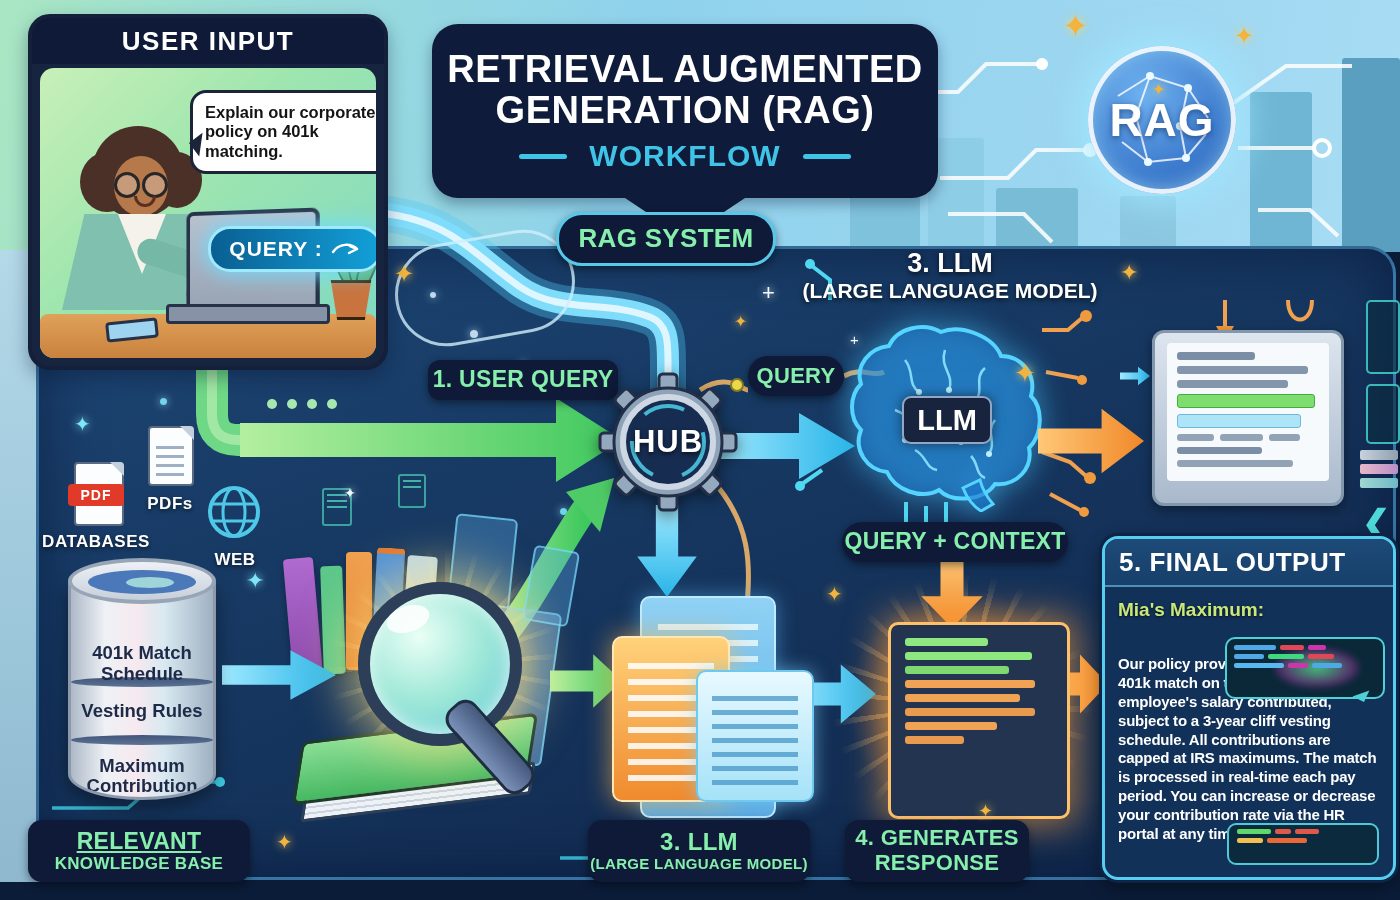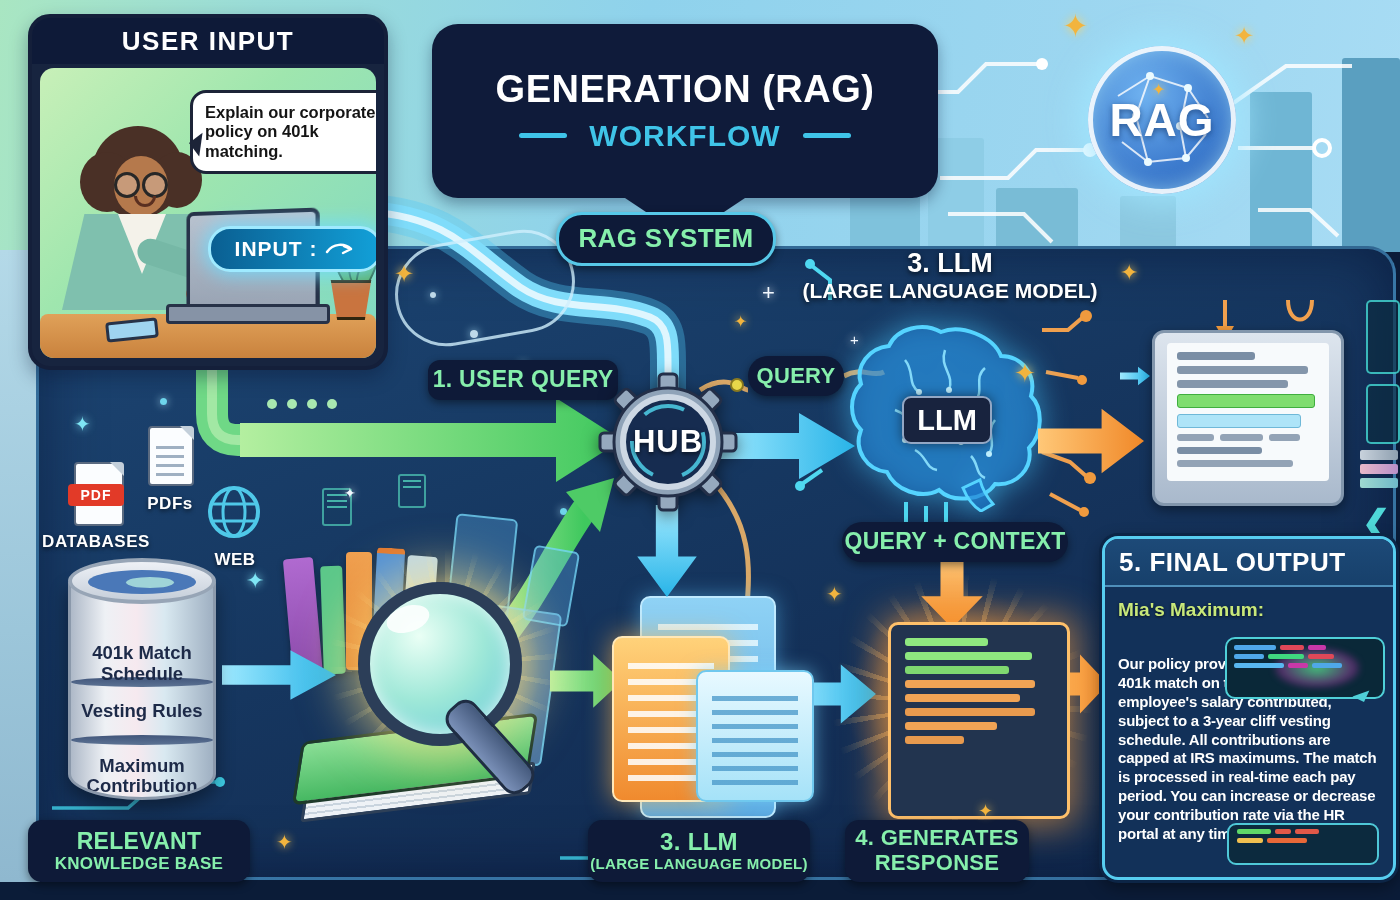--- a/index.html
+++ b/index.html
@@ -259,20 +259,21 @@
 
     <g stroke="#3fd0e8" stroke-width="3.5" fill="none" opacity=".8">
       <polyline points="52,808 128,808 158,782 216,782"></polyline>
       <polyline points="60,846 152,846 178,826"></polyline>
       <polyline points="560,858 648,858 676,836"></polyline>
     </g>
     <circle cx="220" cy="782" r="5" fill="#3fd0e8"></circle>
   </svg>
 
   <div class="abs title-box" style="z-index:5;">
+    <div class="title-l">RETRIEVAL AUGMENTED</div>
     <div class="title-l">GENERATION (RAG)</div>
     <div class="subtitle-row">
       <span class="subtitle-dash"></span>
       <span class="subtitle">WORKFLOW</span>
       <span class="subtitle-dash"></span>
     </div>
   </div>
 
   <div class="abs orb" style="z-index:4;">
     <svg width="148" height="148" style="position:absolute;left:0;top:0;">
@@ -322,21 +323,21 @@
       <div class="laptop-base"></div>
       <div class="phone"></div>
       <div class="leaf" style="left:296px;top:176px;transform:rotate(-24deg);"></div>
       <div class="leaf" style="left:308px;top:170px;"></div>
       <div class="leaf" style="left:320px;top:176px;transform:rotate(22deg);"></div>
       <div class="pot"></div>
       <div class="bubble">
         <span>Explain our corporate policy on 401k matching.</span>
       </div>
       <div class="query-chip">
-        <span>INPUT :</span>
+        <span>QUERY :</span>
         <svg width="30" height="18">
           <path d="M2 12 C8 3 20 3 26 9 M26 9 l-7 -3 M26 9 l-8 4" stroke="#fff" stroke-width="2.5" fill="none" stroke-linecap="round"></path>
         </svg>
       </div>
     </div>
   </div>
 
   <div class="pill" style="left:428px;top:360px;width:190px;height:40px;font-size:23px;border-radius:12px;z-index:4;">
     <span>1. USER QUERY</span>
   </div>
@@ -547,21 +548,21 @@
     <div class="doc-lines" style="background-image:repeating-linear-gradient(0deg,rgba(225,246,255,.9) 0 6px,transparent 6px 16px);"></div>
   </div>
   <div class="doc" style="left:612px;top:636px;width:114px;height:162px;background:linear-gradient(#ffd27a,#f08a2e);border:2px solid #ffe8b8;z-index:3;box-shadow:0 0 26px rgba(255,180,70,.65);">
     <div class="doc-lines" style="background-image:repeating-linear-gradient(0deg,rgba(255,255,255,.85) 0 6px,transparent 6px 16px);"></div>
   </div>
   <div class="doc" style="left:696px;top:670px;width:114px;height:128px;background:linear-gradient(#e8f9ff,#a5e2f8);border:2px solid #6fc8ee;z-index:3;box-shadow:0 0 18px rgba(120,210,250,.6);">
     <div class="doc-lines" style="background-image:repeating-linear-gradient(0deg,rgba(70,150,200,.75) 0 5px,transparent 5px 14px);"></div>
   </div>
 
   <div class="pill" style="left:28px;top:820px;width:222px;height:62px;z-index:4;">
-    <span style="font-size:23px;">RELEVANT</span>
+    <span style="font-size:23px;text-decoration:underline;">RELEVANT</span>
     <span style="font-size:17px;">KNOWLEDGE BASE</span>
   </div>
   <div class="pill" style="left:588px;top:820px;width:222px;height:62px;z-index:4;">
     <span style="font-size:24px;">3. LLM</span>
     <span style="font-size:15px;">(LARGE LANGUAGE MODEL)</span>
   </div>
   <div class="pill" style="left:845px;top:820px;width:184px;height:62px;z-index:4;">
     <span style="font-size:22px;">4. GENERATES</span>
     <span style="font-size:22px;">RESPONSE</span>
   </div>

